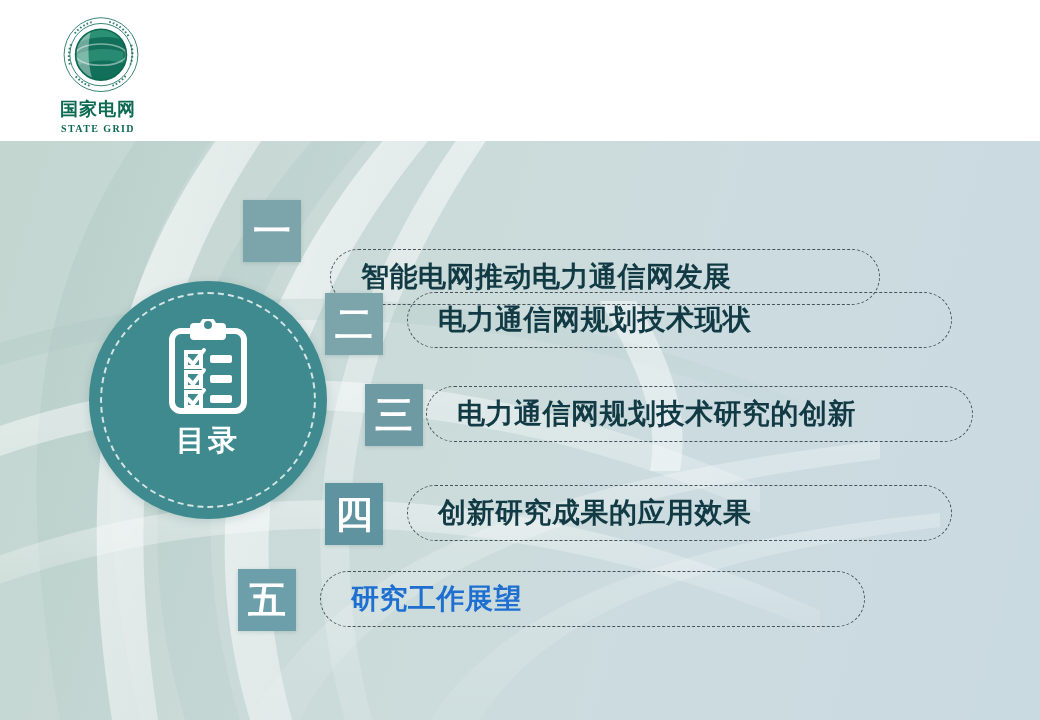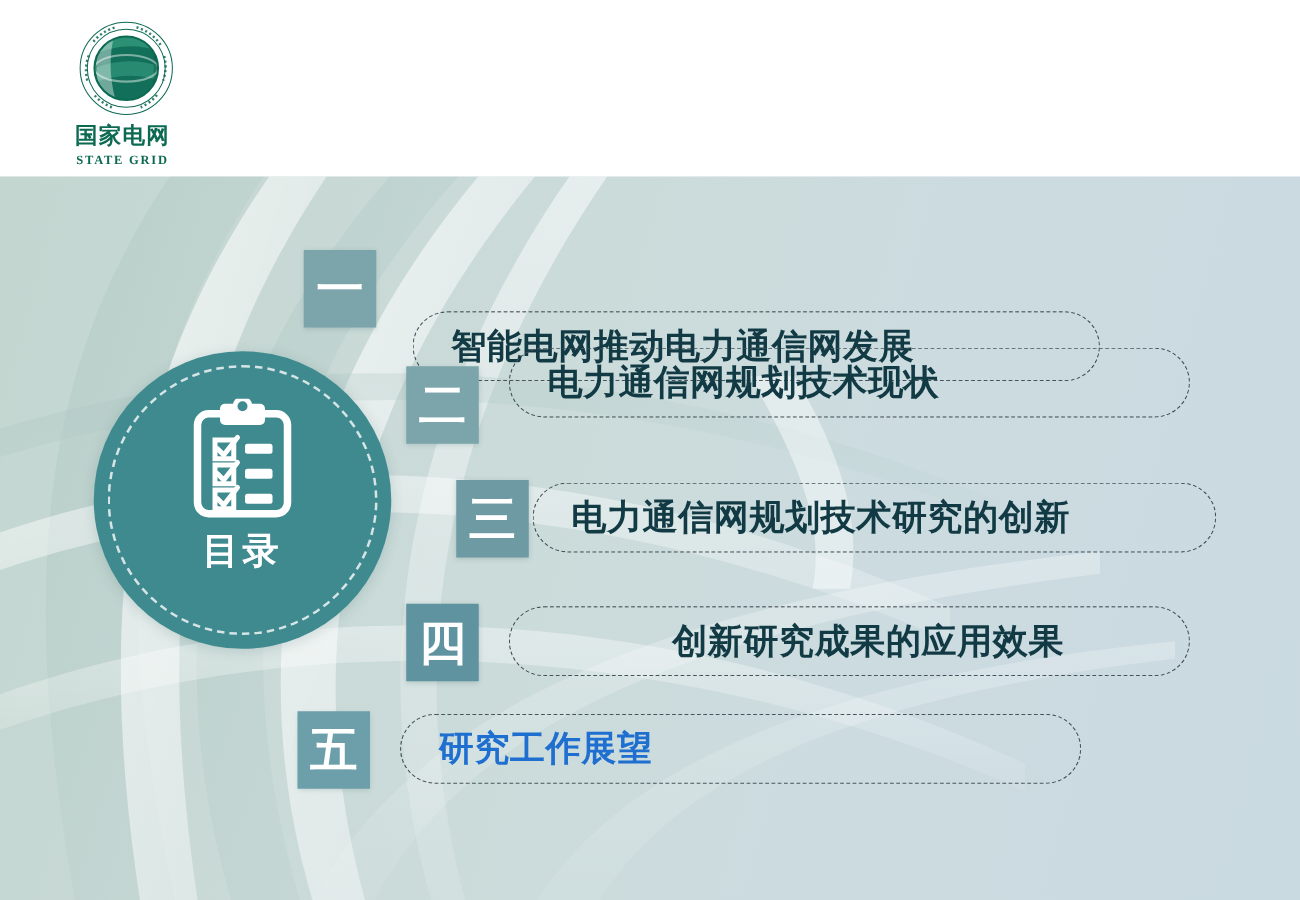--- a/index.html
+++ b/index.html
@@ -47,21 +47,21 @@
   
   .stage {
     position:absolute; left:0; top:141px; width:1040px; height:579px;
     overflow:hidden;
     background:linear-gradient(105deg,#c3d6d0 0%,#c8d9d5 22%,#ccdcdc 48%,#cbdbe0 70%,#cadae1 100%);
   }
   .stage svg { position:absolute; left:0; top:0; width:1040px; height:579px; }
 
   
   .contents-circle {
-    position:absolute; left:75px; top:281px;
+    position:absolute; left:89px; top:281px;
     width:238px; height:238px; border-radius:50%;
     background:#3f8a8f;
     z-index:20;
     box-shadow:0 2px 10px rgba(40,90,95,.18);
   }
   .circle-dash {
     position:absolute; left:11px; top:11px;
     width:216px; height:216px; border-radius:50%;
     border:2px dashed rgba(255,255,255,.78);
   }
@@ -188,35 +188,35 @@
 
     <div class="toc-row">
       <div class="num-box n1" style="left:243px; top:200px;">一</div>
       <div class="pill" style="left:330px; top:203px; width:550px;margin-top:46px;">
         <span class="pill-text">智能电网推动电力通信网发展</span>
       </div>
     </div>
 
     <div class="toc-row">
       <div class="num-box n2" style="left:325px; top:293px;">二</div>
-      <div class="pill" style="left:407px; top:278px; width:545px;">
+      <div class="pill" style="left:407px; top:292px; width:545px;">
         <span class="pill-text">电力通信网规划技术现状</span>
       </div>
     </div>
 
     <div class="toc-row">
       <div class="num-box n3" style="left:365px; top:384px;">三</div>
       <div class="pill" style="left:426px; top:386px; width:547px;">
         <span class="pill-text">电力通信网规划技术研究的创新</span>
       </div>
     </div>
 
     <div class="toc-row">
       <div class="num-box n4" style="left:325px; top:483px;">四</div>
-      <div class="pill" style="left:407px; top:485px; width:545px;justify-content:center;">
+      <div class="pill" style="left:407px; top:485px; width:545px;">
         <span class="pill-text">创新研究成果的应用效果</span>
       </div>
     </div>
 
     <div class="toc-row">
       <div class="num-box n5" style="left:238px; top:569px;">五</div>
       <div class="pill" style="left:320px; top:571px; width:545px;">
         <span class="pill-text accent">研究工作展望</span>
       </div>
     </div>

